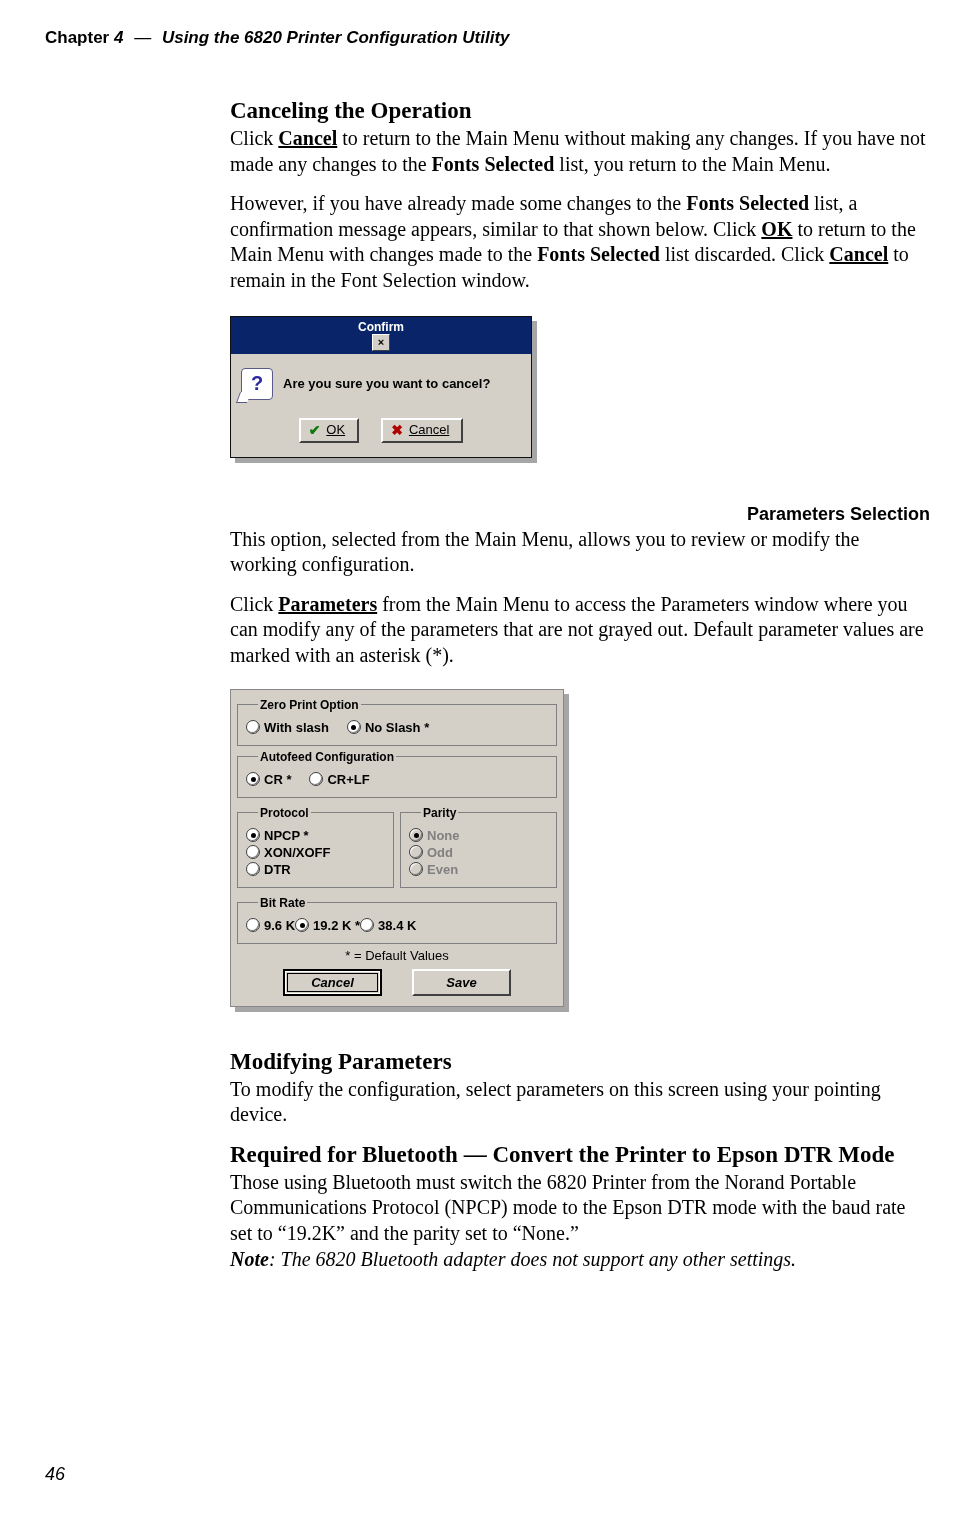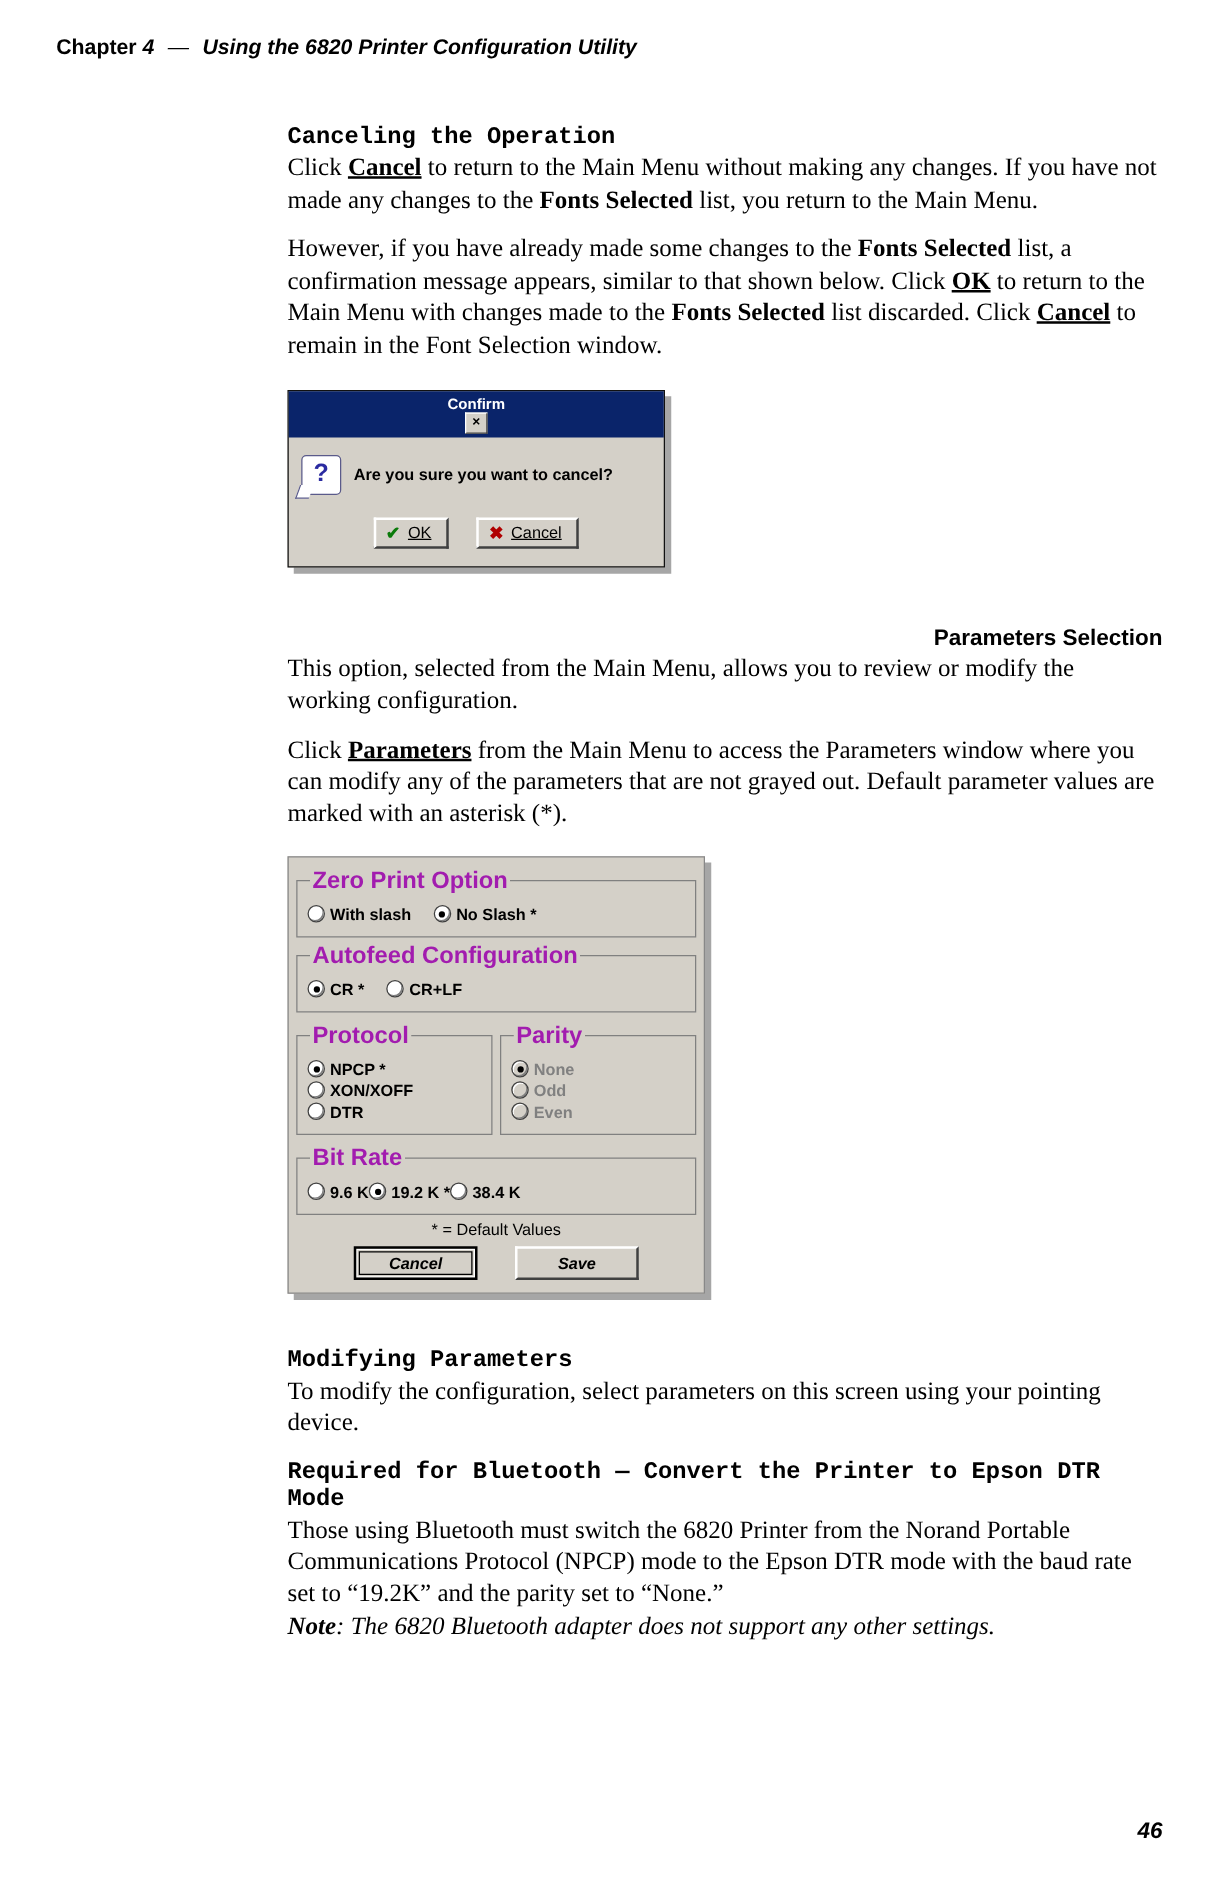--- a/index.html
+++ b/index.html
@@ -27,23 +27,23 @@
     margin-bottom: 50px;
   }
   .running-head .chap-label { font-style: normal; }
   .running-head .chap-num { font-style: italic; }
   .running-head .dash { font-weight: 400; margin: 0 6px; }
   .content {
     margin-left: 185px;
     margin-right: 0;
   }
   .h3 {
-    font-family: Liberation Mono, monospace;
+    font-family: Liberation Serif, serif;
     font-weight: 700;
-    font-size: 19px;
+    font-size: 23px;
     margin: 0 0 2px 0;
   }
   .h2 {
     font-family: "Segoe UI", Arial, sans-serif;
     font-weight: 700;
     font-size: 18px;
     margin: 0 0 2px 0;
     text-align: right;
   }
   .body {
@@ -132,24 +132,24 @@
   }
   fieldset.grp {
     border:1px solid #808080;
     border-top-color:#fff0; 
     border:1px solid #808080;
     margin:4px 0 4px 0;
     padding:6px 8px 8px 8px;
     position:relative;
   }
   fieldset.grp legend {
-    color:#a21caf; font-weight:700;
-    padding:0 2px; font-size:19px;
+    color:#000000; font-weight:700;
+    padding:0 2px; font-size:12px;
     background:#d4d0c8;
-    margin-left:2px;
+    margin-left:12px;
   }
   .row { display:flex; gap:18px; }
   .opt { display:flex; align-items:center; gap:4px; margin:2px 0; font-weight:700; }
   .opt.dim { color:#808080; }
   .radio {
     width:12px;height:12px;border-radius:50%;
     border:1px solid #404040; background:#fff;
     box-shadow: inset -1px -1px 0 #808080, inset 1px 1px 0 #fff;
     display:inline-flex; align-items:center; justify-content:center;
   }
@@ -171,24 +171,24 @@
     font-family: Tahoma, Arial, sans-serif;
     font-size:13px; font-weight:400;
   }
   .pbtn.focus { outline:1px solid #000; outline-offset:-5px; border:2px solid #000; border-right-color:#404040; border-bottom-color:#404040;}
   .pbtn.focus { border:2px solid #000; }
   .pbtn.focus { box-shadow: inset 0 0 0 1px #fff; }
   .pbtn .lbl { font-style: italic; font-weight:700; }
 
   .footer {
     position:absolute;
-    bottom:40px; left:45px; right:45px;
-    display:flex; justify-content:flex-end;
+    bottom:30px; left:45px; right:45px;
+    display:flex; justify-content:flex-start;
     font-family: "Segoe UI", Arial, sans-serif;
-    font-weight:700; font-style:italic;
+    font-weight:400; font-style:italic;
     font-size:18px;
   }
 </style>
 </head>
 <body>
 <div class="page">
 
   <div class="running-head">
     <span class="chap-label">Chapter</span>
     <span class="chap-num">4</span>

